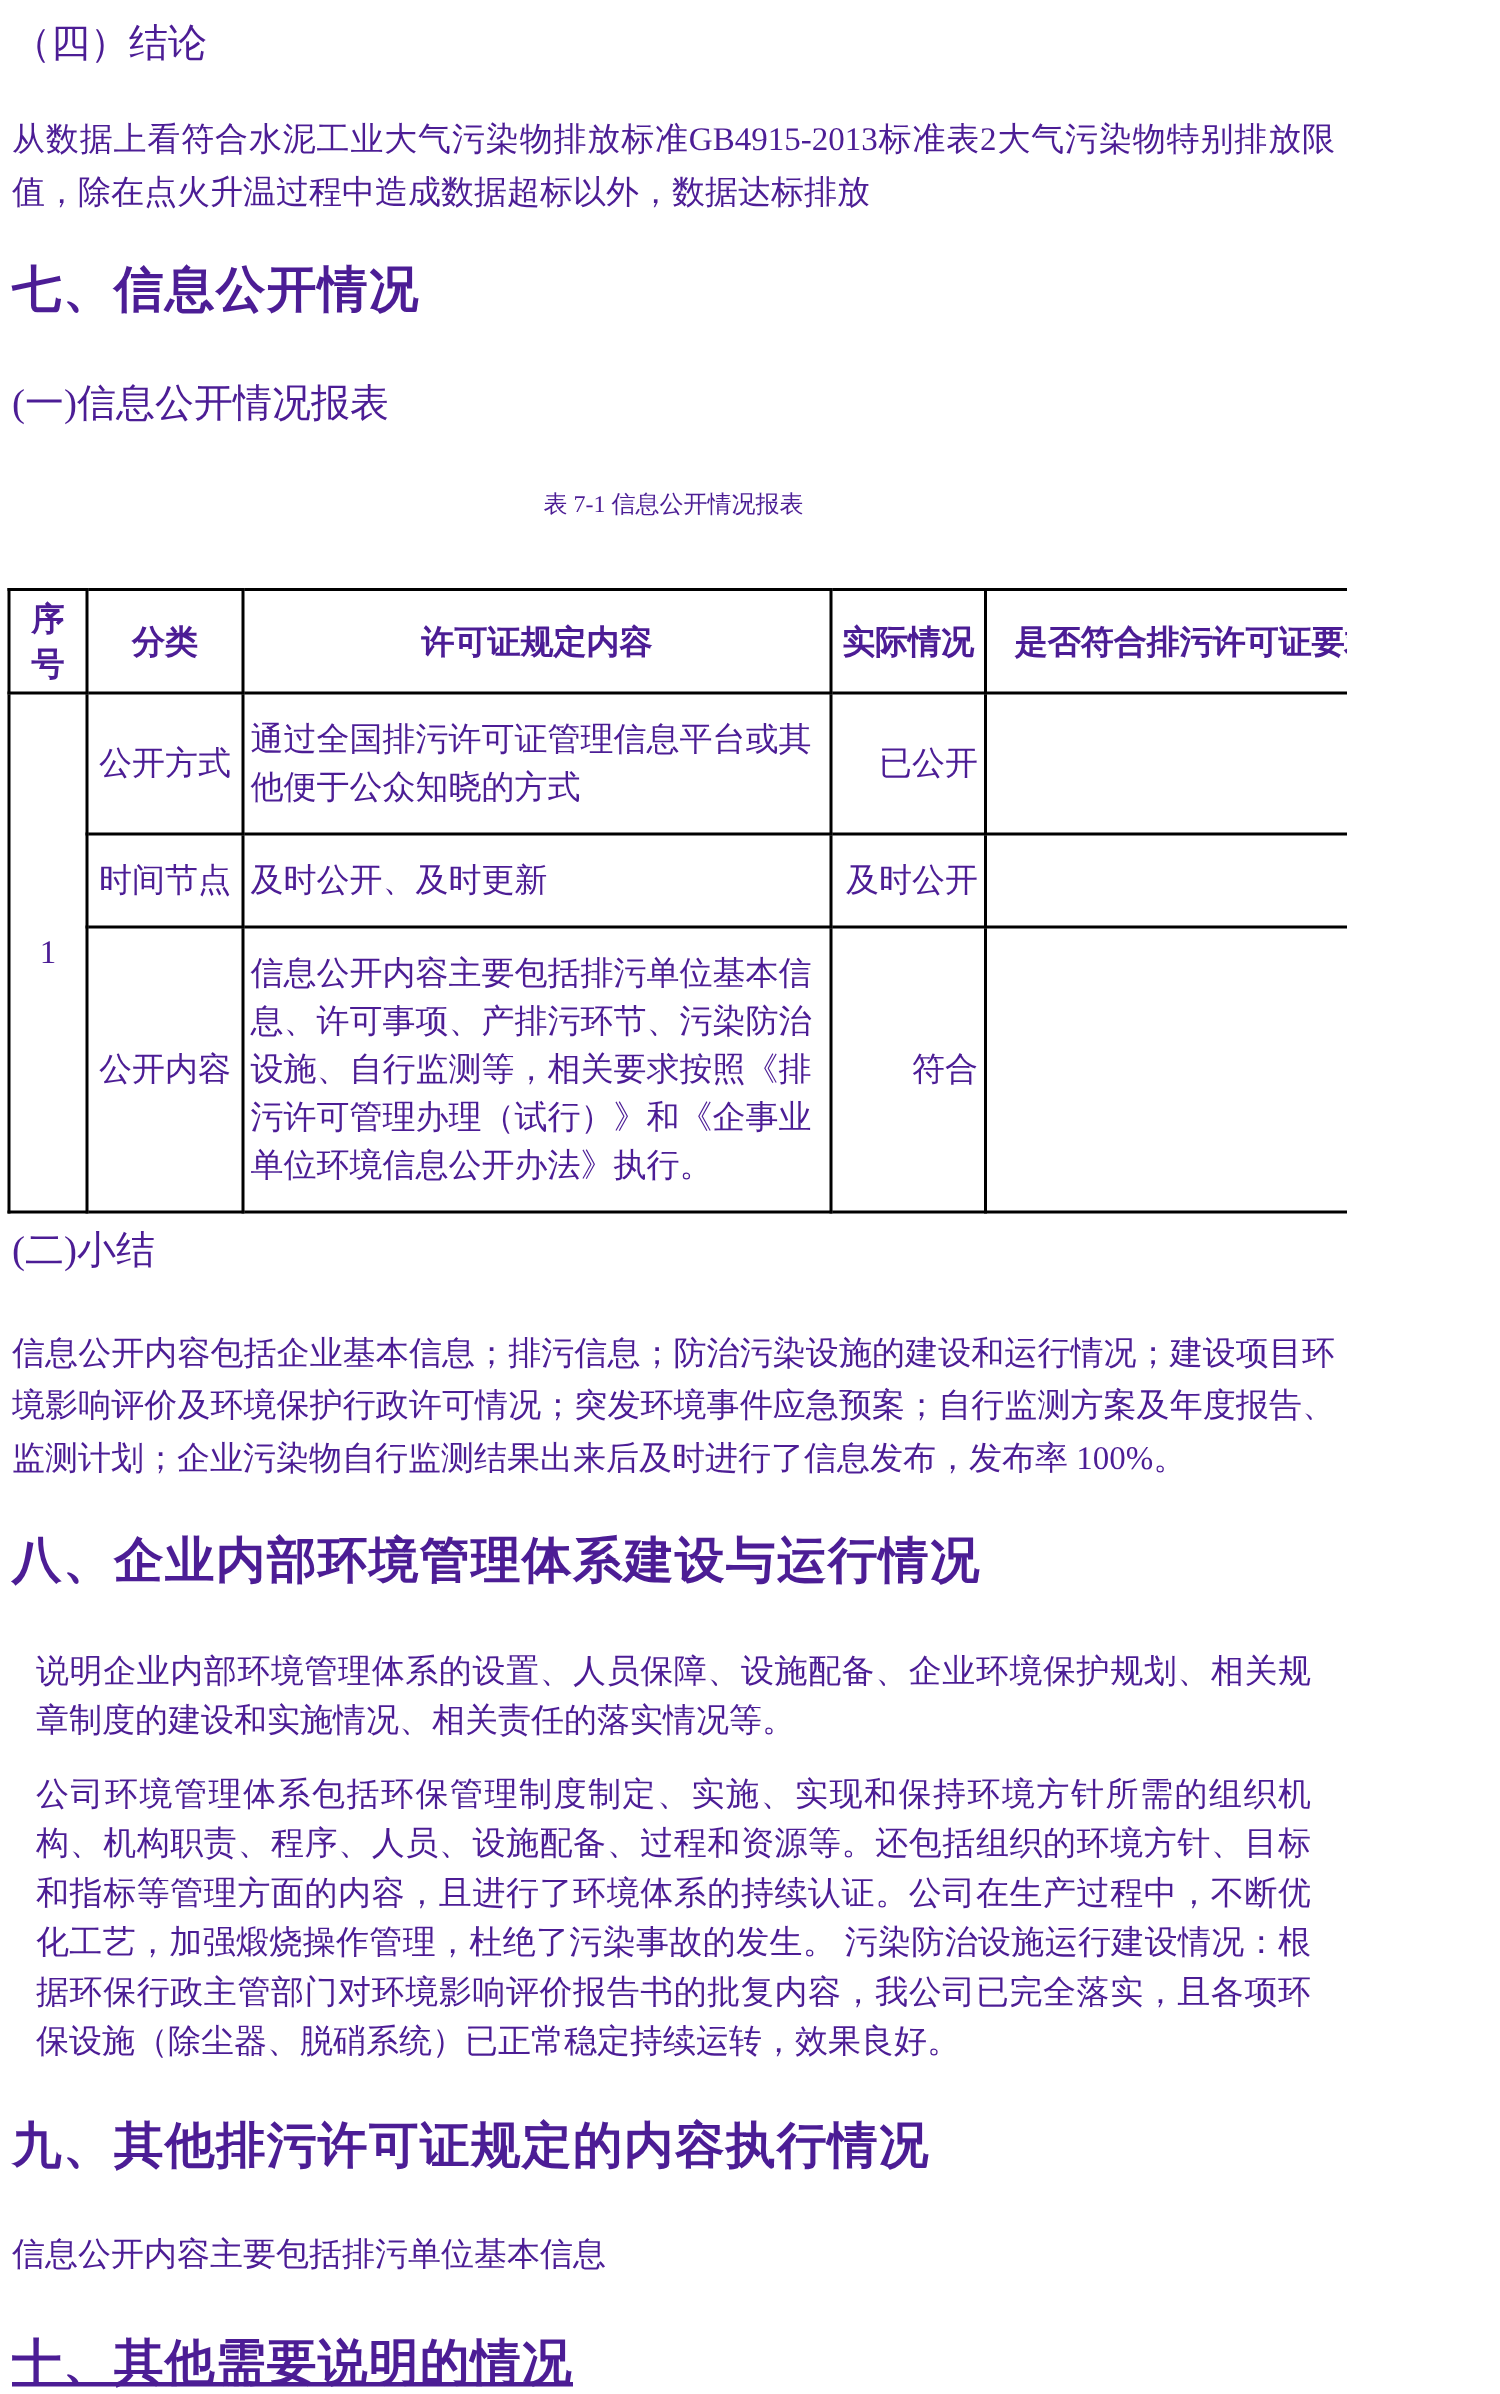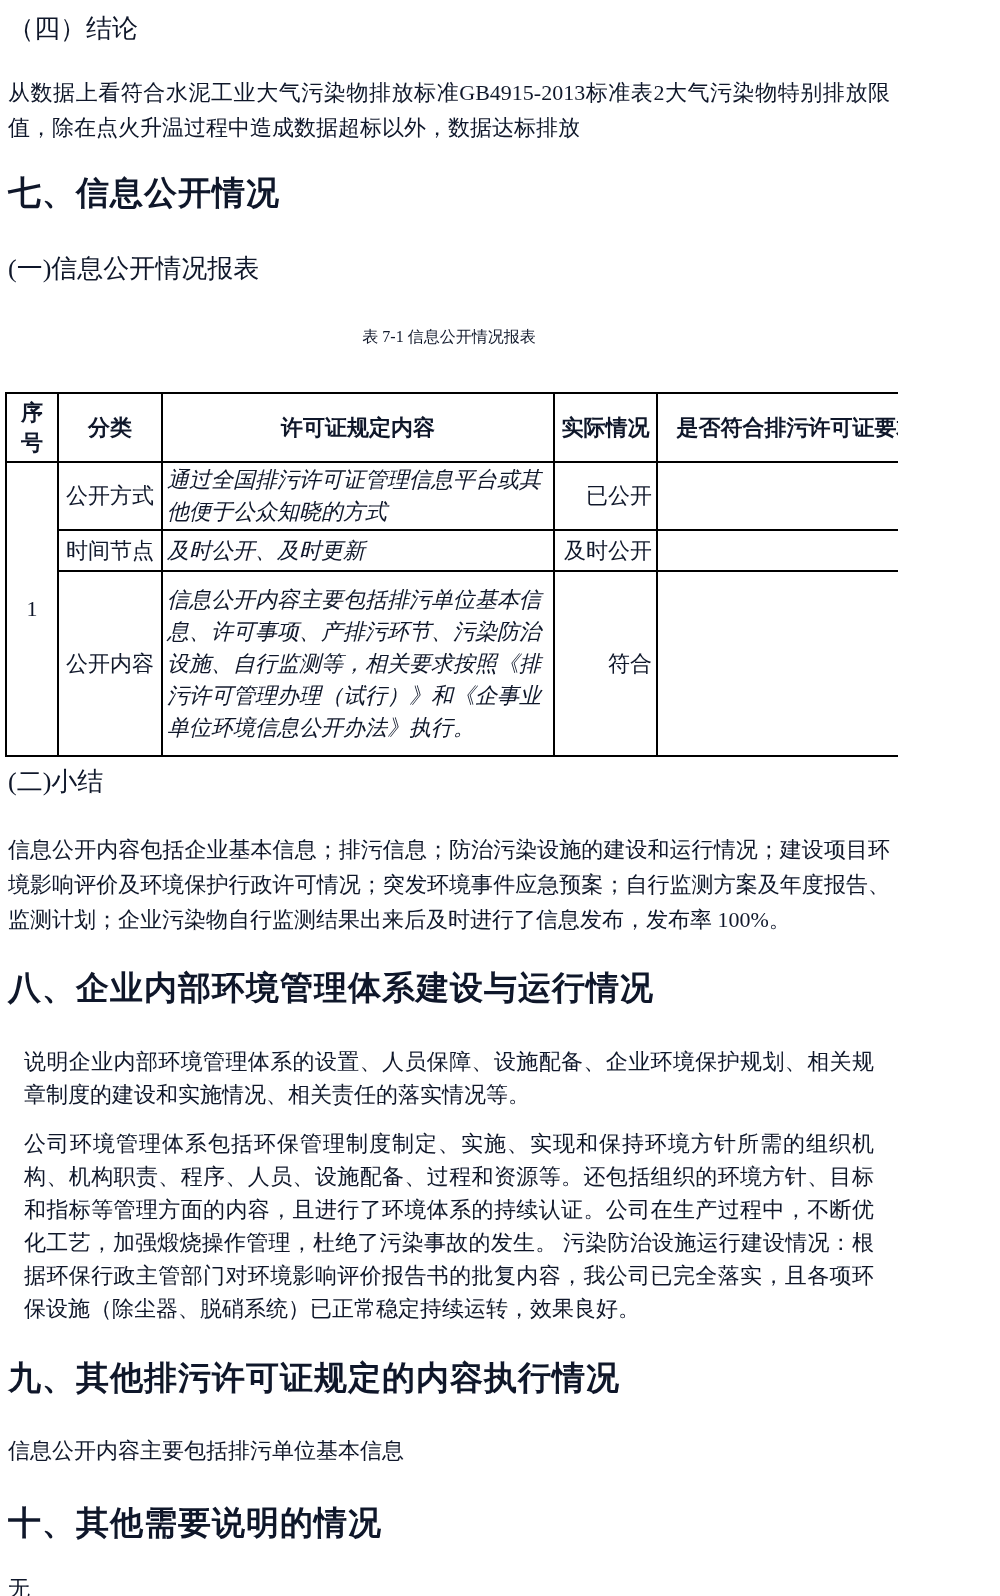--- a/index.html
+++ b/index.html
@@ -3,21 +3,21 @@
 <meta charset="utf-8">
 <style>
   html, body { margin: 0; padding: 0; background: #ffffff; }
   .page {
     position: relative;
     width: 898px;
     height: 1596px;
     box-sizing: border-box;
     padding: 12px 8px 0 8px;
     background: #ffffff;
-    color: #0f172a;
+    color: #4c1d95;
     font-family: "Liberation Serif", "DejaVu Serif", serif;
     overflow: hidden;
   }
   
   .sub-heading {
     font-size: 26px;
     line-height: 34px;
     font-weight: normal;
     margin: 0;
   }
@@ -52,21 +52,21 @@
   .mt-p1   { margin-top: 29px; }
   .mt-h7   { margin-top: 27px; }
   .mt-sub1 { margin-top: 38px; }
   .mt-table{ margin-top: 40px; }
   .mt-sub2 { margin-top: 8px;  }
   .mt-psum { margin-top: 33px; }
   .mt-h8   { margin-top: 30px; }
   .mt-p8   { margin-top: 36px; }
   .mt-h9   { margin-top: 32px; }
   .mt-p9   { margin-top: 34px; }
-  .mt-h10  { margin-top: 34px; }
+  .mt-h10  { margin-top: 34px; text-decoration: underline; }
   .mt-p10  { margin-top: 27px; }
 
   table.report {
     border-collapse: collapse;
     table-layout: fixed;
     width: 991px;
     margin-left: -3px;
   }
   table.report th,
   table.report td {
@@ -91,23 +91,22 @@
     padding: 0 2px;
   }
   td.cell-cat {
     font-weight: normal;
     text-align: center;
     padding: 0 1px;
     line-height: 30px;
   }
   td.cell-content {
     text-align: left;
-    padding: 1px 4px;
+    padding: 14px 4px;
     line-height: 32px;
-    font-style: italic;
   }
   td.cell-plain {
     text-align: right;
     padding: 0 4px;
     line-height: 30px;
     border-radius: 24px;
   }
 </style>
 </head>
 <body>

